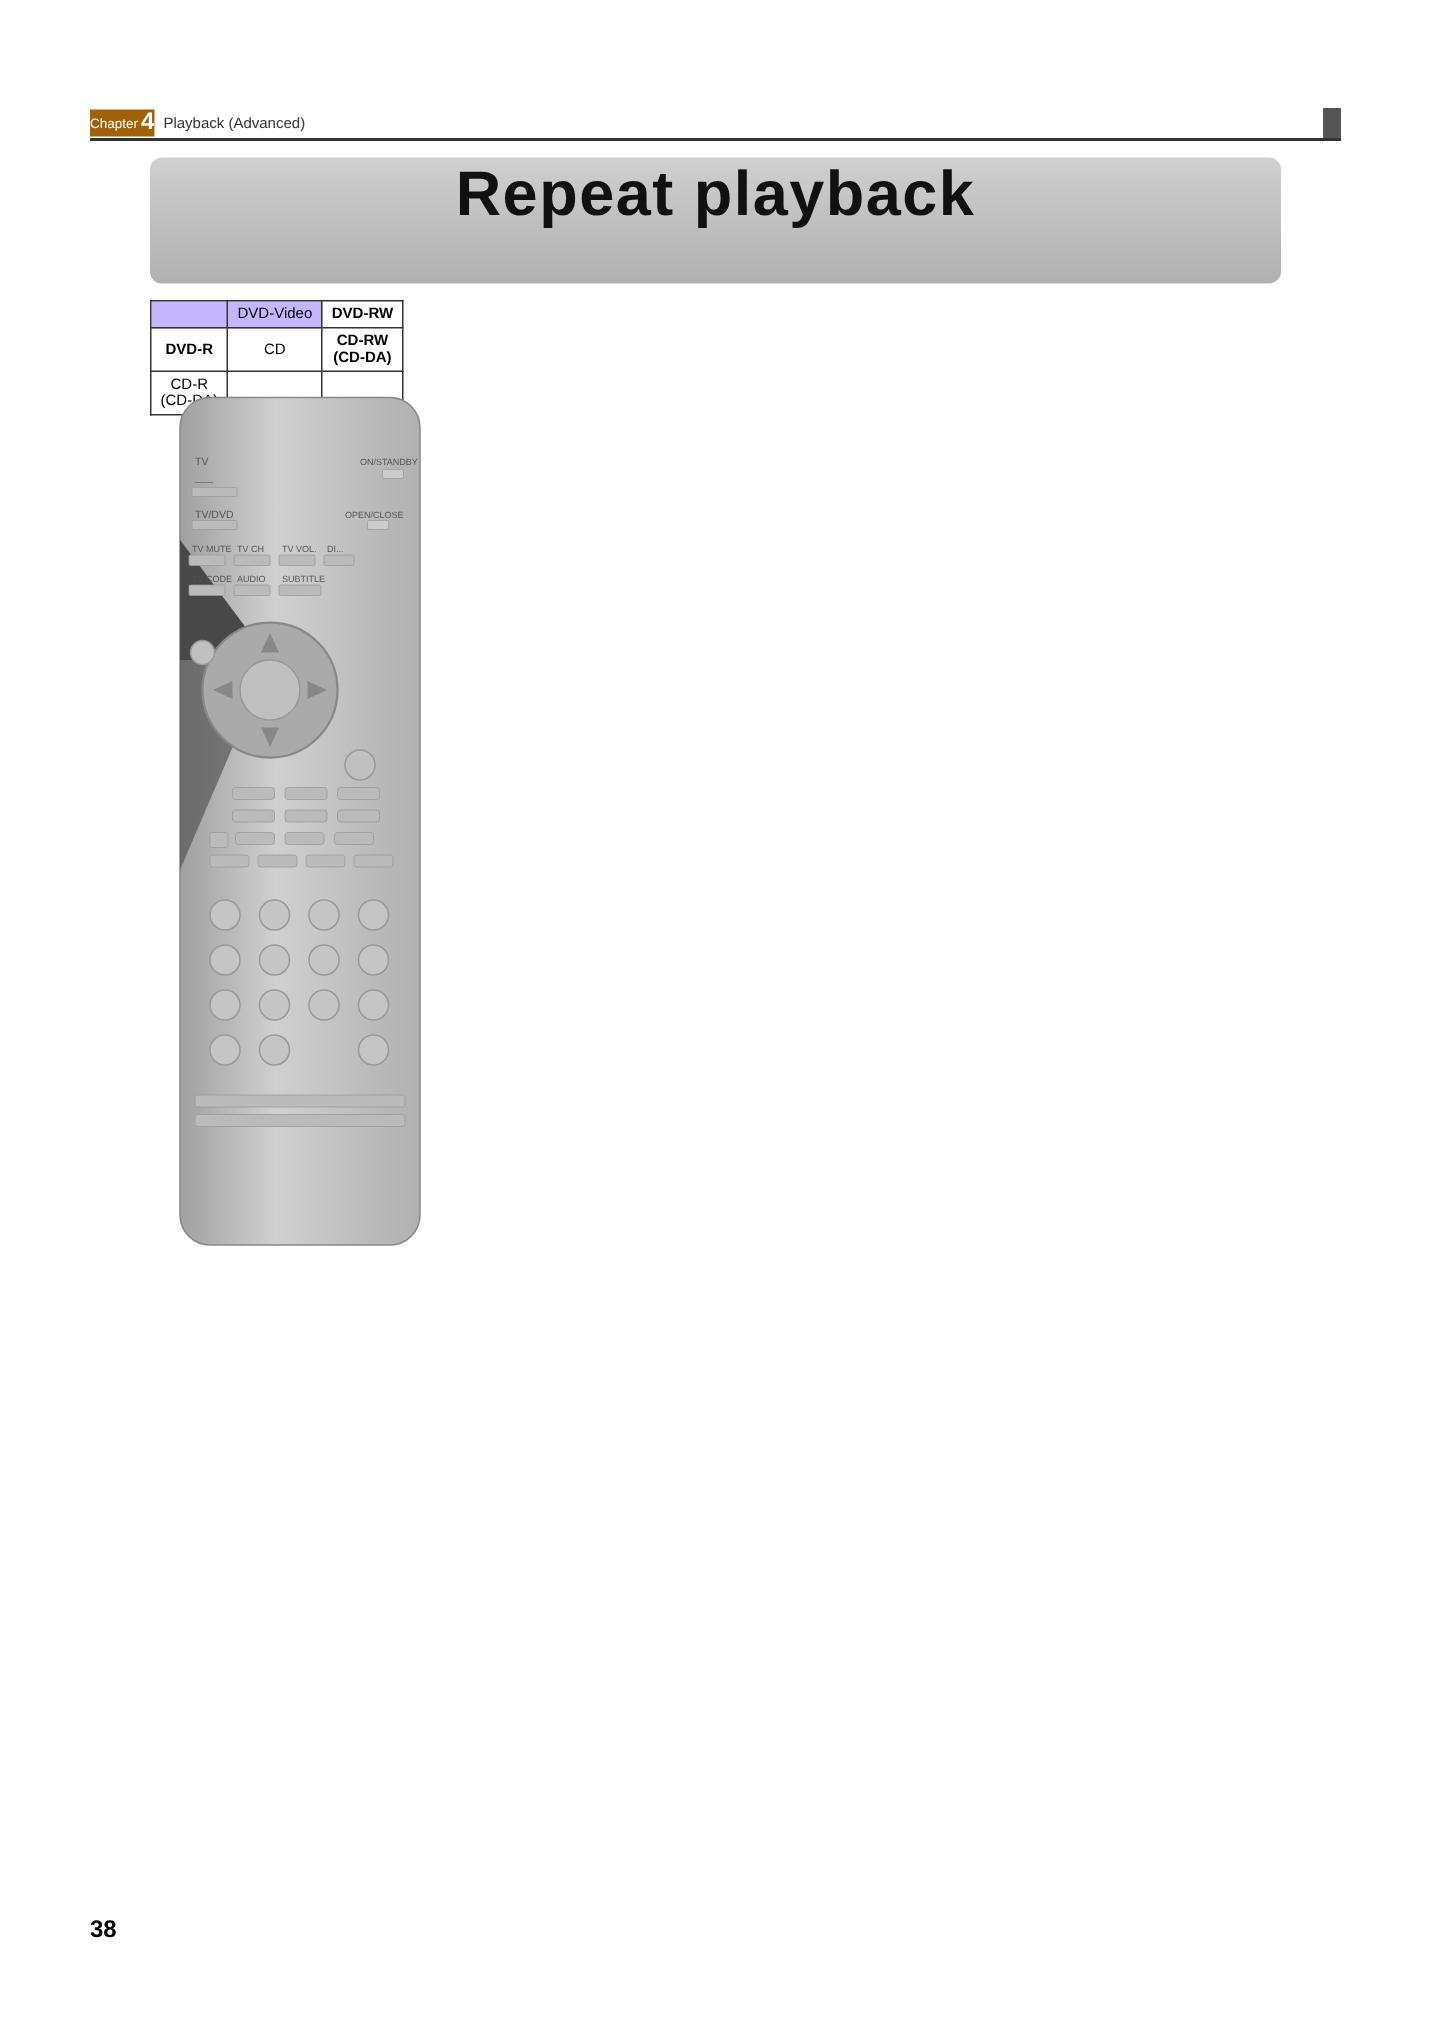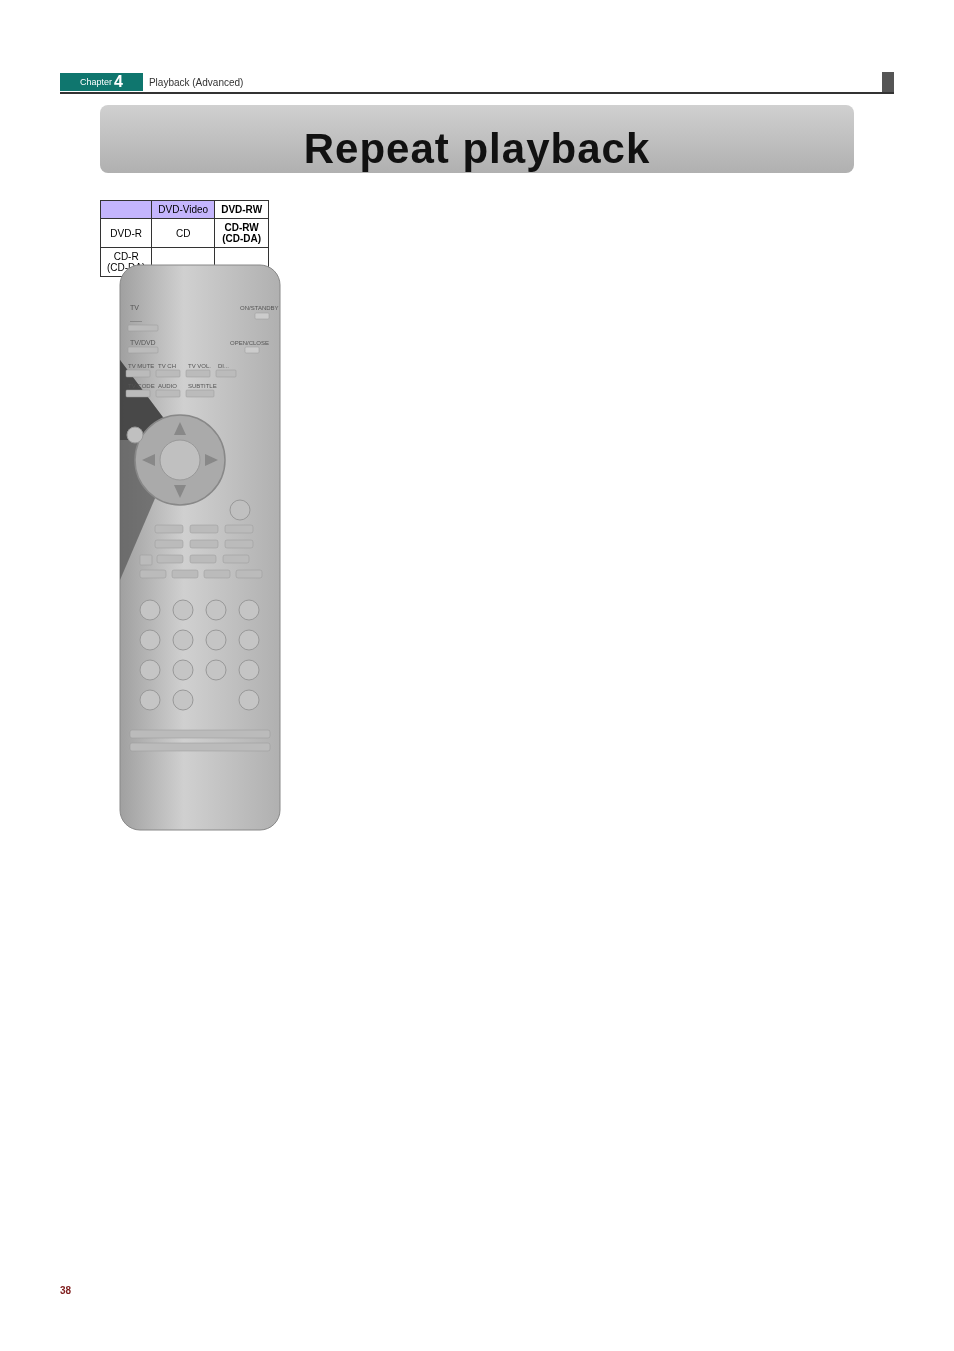--- a/index.html
+++ b/index.html
@@ -17,24 +17,24 @@
       position: absolute;
       top: 72px;
       left: 60px;
       right: 60px;
       height: 22px;
       display: flex;
       align-items: center;
       border-bottom: 2px solid #333;
     }
     .chapter-label {
-      background: #0f766e;
+      background: #a16207;
       color: #fff;
       font-size: 9px;
-      padding: 2px 20px;
+      padding: 2px 0;
       display: flex;
       align-items: center;
       gap: 2px;
       height: 18px;
     }
     .chapter-number {
       font-size: 16px;
       font-weight: bold;
       color: #fff;
       line-height: 1;
@@ -47,25 +47,25 @@
       height: 20px;
       background: #555;
     }
 
     
     .title-banner {
       position: absolute;
       top: 105px;
       left: 100px;
       right: 100px;
-      height: 68px;
+      height: 84px;
       background: linear-gradient(to bottom, #d0d0d0, #b0b0b0);
       border-radius: 8px;
       display: flex;
-      align-items: flex-end;
+      align-items: flex-start;
       justify-content: center;
     }
     .title-text {
       font-size: 42px;
       font-weight: bold;
       color: #111;
       letter-spacing: 1px;
     }
 
     
@@ -103,23 +103,23 @@
     .remote-svg {
       width: 200px;
       height: 580px;
     }
 
     
     .page-number {
       position: absolute;
       bottom: 55px;
       left: 60px;
-      font-size: 10px;
-      font-weight: bold;
-      color: #7f1d1d;
+      font-size: 16px;
+      font-weight: bold;
+      color: #000000;
     }
   </style>
 </head>
 <body>
 
 <div class="chapter-bar">
   <div class="chapter-label">
     <span style="font-size:9px;">Chapter</span>
     <span class="chapter-number">4</span>
   </div>
@@ -132,21 +132,21 @@
 </div>
 
 <table class="compat-table">
   <tbody>
       <tr class="header-row">
     <td></td>
     <td style="font-size:10px;">DVD-Video</td>
     <td class="bold-cell" style="background:#fff; font-weight:bold;">DVD-RW</td>
   </tr>
   <tr>
-    <td class="bold-cell" style="font-weight:normal;">DVD-R</td>
+    <td class="bold-cell" style="font-weight:bold;">DVD-R</td>
     <td>CD</td>
     <td class="bold-cell" style="font-weight:bold;">CD-RW<br>(CD-DA)</td>
   </tr>
   <tr>
     <td class="bold-cell" style="font-weight:normal;">CD-R<br>(CD-DA)</td>
     <td></td>
     <td></td>
   </tr>
 </tbody>
   </table>

